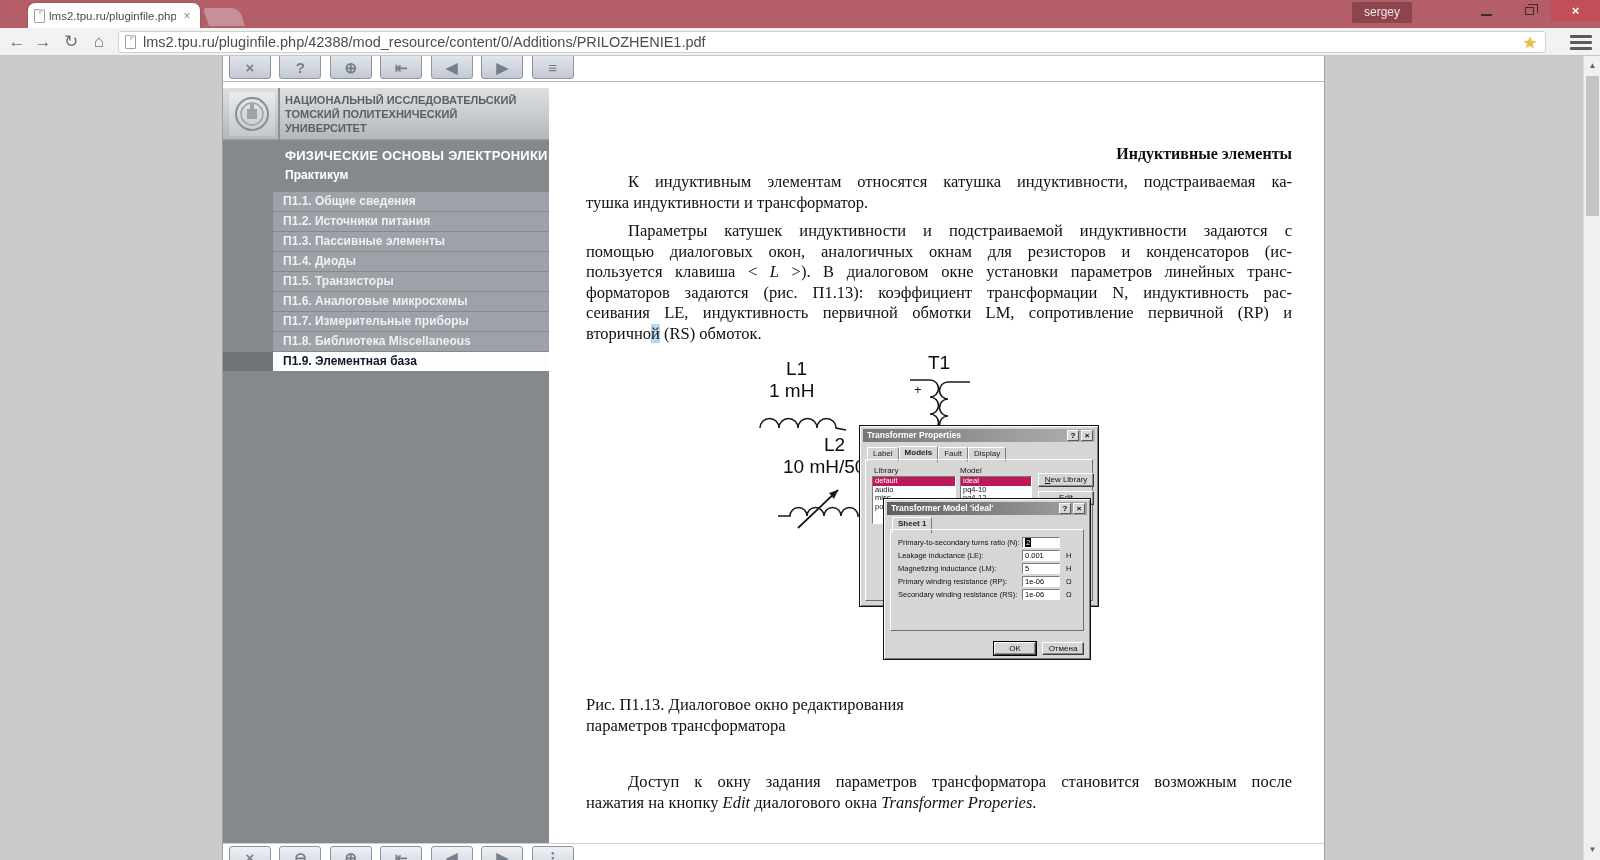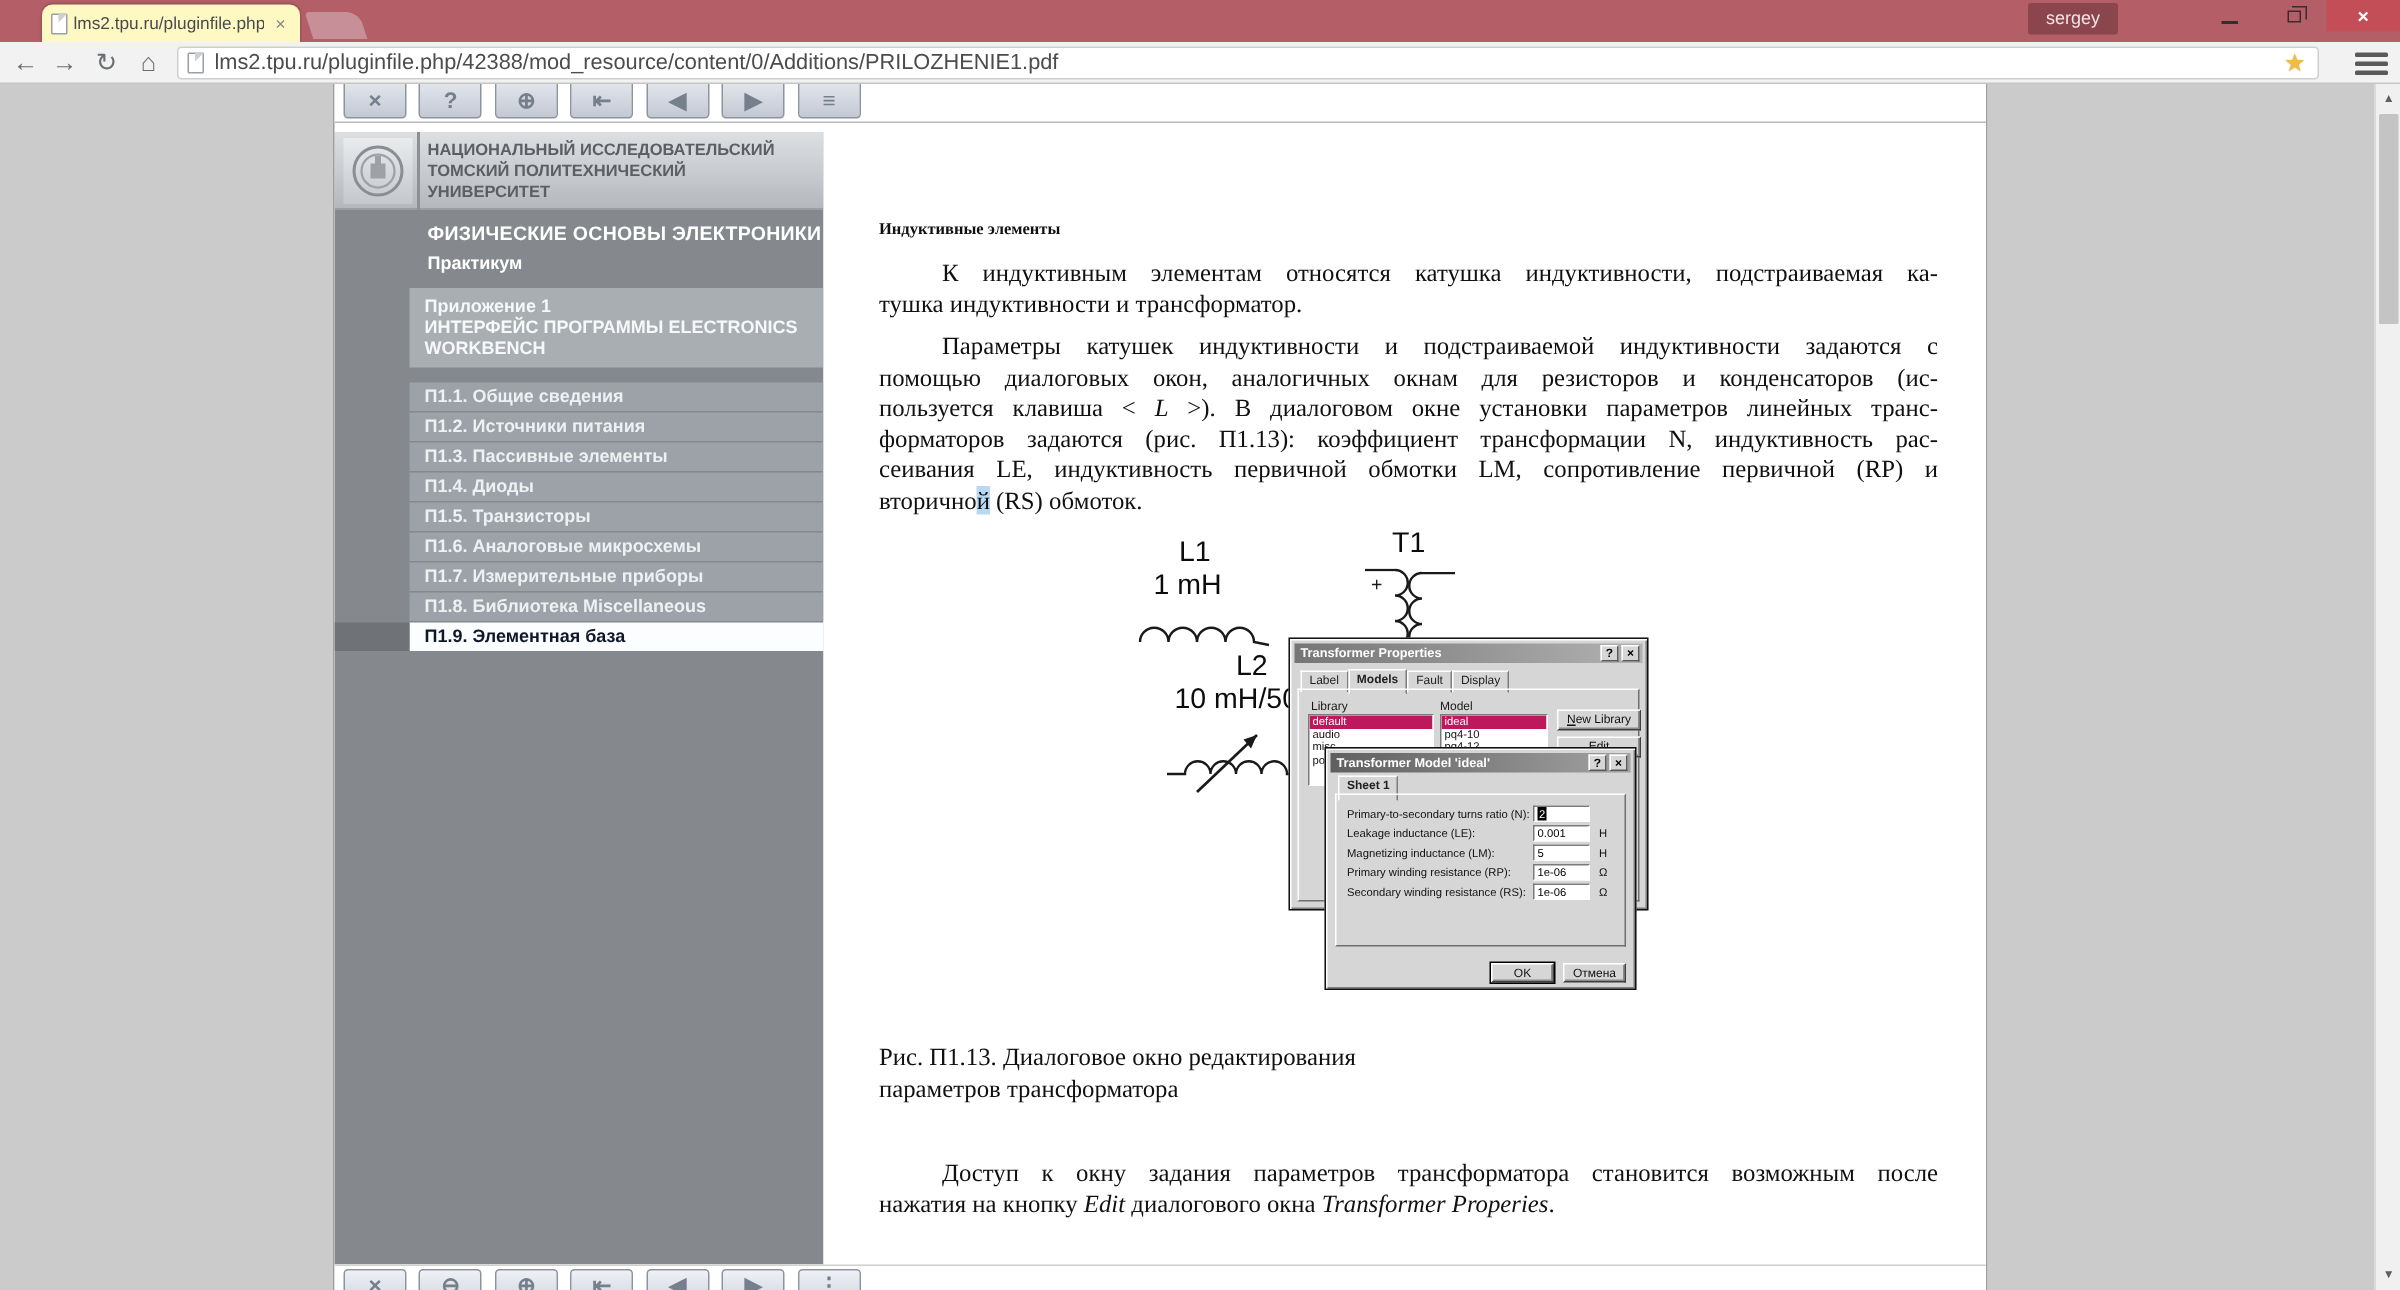--- a/index.html
+++ b/index.html
@@ -1,21 +1,21 @@
 <!DOCTYPE html>
 <html><head>
 <meta charset="utf-8">
 <style>
   * { margin:0; padding:0; box-sizing:border-box; }
   html,body { width:1600px; height:860px; overflow:hidden; background:#cbcbcb; }
   #window { position:relative; width:1600px; height:860px; font-family:"Liberation Sans",sans-serif; }
 
   
   #titlebar { position:absolute; left:0; top:0; width:1600px; height:28px; background:#b45f67; }
-  .tab { position:absolute; left:28px; top:3px; width:172px; height:25px; background:#fef9c3;
+  .tab { position:absolute; left:28px; top:3px; width:172px; height:25px; background:#ffffff;
          border-radius:7px 7px 0 0; display:flex; align-items:center; padding:0 6px; box-shadow:0 0 2px rgba(0,0,0,.35); }
   .tab-title { font-size:11.5px; color:#4a4a4a; white-space:nowrap; overflow:hidden; flex:1; margin:0 4px; }
   .tab-close { font-size:12px; color:#8a8a8a; width:14px; text-align:center; cursor:default; }
   .doc-ico { width:11px; height:14px; background:#fff; border:1px solid #9aa0a6; border-radius:1px; position:relative; flex:none; }
   .doc-ico::after { content:""; position:absolute; right:-1px; top:-1px; border:3px solid; border-color:#cbd0d5 transparent transparent #cbd0d5; }
   .newtab-stub { position:absolute; left:206px; top:8px; width:36px; height:18px; background:#c79099; border-radius:3px 8px 0 0; transform:skewX(18deg); }
   .user-chip { position:absolute; right:188px; top:2px; height:21px; background:#8a454d; color:#f3e4e6;
                font-size:12px; line-height:21px; padding:0 12px; border-radius:2px; }
   .winbtns { position:absolute; right:0; top:0; height:21px; display:flex; }
   .winbtn { width:43px; height:21px; display:flex; align-items:center; justify-content:center; }
@@ -59,21 +59,21 @@
                 line-height:14px; padding:5px 8px 6px 10px; }
   .sb-menu { margin-top:10px; }
   .sb-item { position:relative; margin:0 0 1px 50px; height:19px; background:#9ca2a7; color:#eef1f3;
              font-weight:bold; font-size:12px; line-height:19px; padding-left:10px; white-space:nowrap; }
   .sb-item.active { background:#fbfdfe; color:#0f172a; }
   .sb-item.active::before { content:""; position:absolute; left:-50px; top:0; width:50px; height:19px; background:#6f7377; }
 
   
   #main { position:absolute; left:326px; top:32px; right:0; bottom:17px; background:#fff;
           padding:55px 32px 0 37px; font-family:"Liberation Serif",serif; color:#101010; }
-  .doc-title { text-align:left; font-weight:bold; font-size:11px; line-height:21px; }
+  .doc-title { text-align:right; font-weight:bold; font-size:16px; line-height:21px; }
   .para { margin-top:8px; font-size:16.5px; line-height:20.5px; }
   .ln { text-align:justify; text-align-last:justify; }
   .ln-last { text-align:left; }
   .indent { text-indent:42px; }
   .hl { background:#b9d9f3; }
   .caption { text-align:left; font-size:16.5px; line-height:21px; margin-top:32px; }
 
   
   #figure { position:relative; margin-top:8px; height:310px; font-family:"Liberation Sans",sans-serif; }
   .fig-label { position:absolute; font-size:19px; color:#0c0c0c; }
@@ -182,24 +182,20 @@
           </div>
           <div class="sb-sep"></div>
           <div class="sb-univ">
             <div>НАЦИОНАЛЬНЫЙ ИССЛЕДОВАТЕЛЬСКИЙ</div>
             <div>ТОМСКИЙ ПОЛИТЕХНИЧЕСКИЙ</div>
             <div>УНИВЕРСИТЕТ</div>
           </div>
         </div>
         <div class="sb-course">ФИЗИЧЕСКИЕ ОСНОВЫ ЭЛЕКТРОНИКИ</div>
         <div class="sb-sub">Практикум</div>
-        <div class="sb-section">
-          <div>Приложение 1</div>
-          <div>ИНТЕРФЕЙС ПРОГРАММЫ ELECTRONICS WORKBENCH</div>
-        </div>
         <div class="sb-menu">
           <div class="sb-item">П1.1. Общие сведения</div>
           <div class="sb-item">П1.2. Источники питания</div>
           <div class="sb-item">П1.3. Пассивные элементы</div>
           <div class="sb-item">П1.4. Диоды</div>
           <div class="sb-item">П1.5. Транзисторы</div>
           <div class="sb-item">П1.6. Аналоговые микросхемы</div>
           <div class="sb-item">П1.7. Измерительные приборы</div>
           <div class="sb-item">П1.8. Библиотека Miscellaneous</div>
           <div class="sb-item active">П1.9. Элементная база</div>

